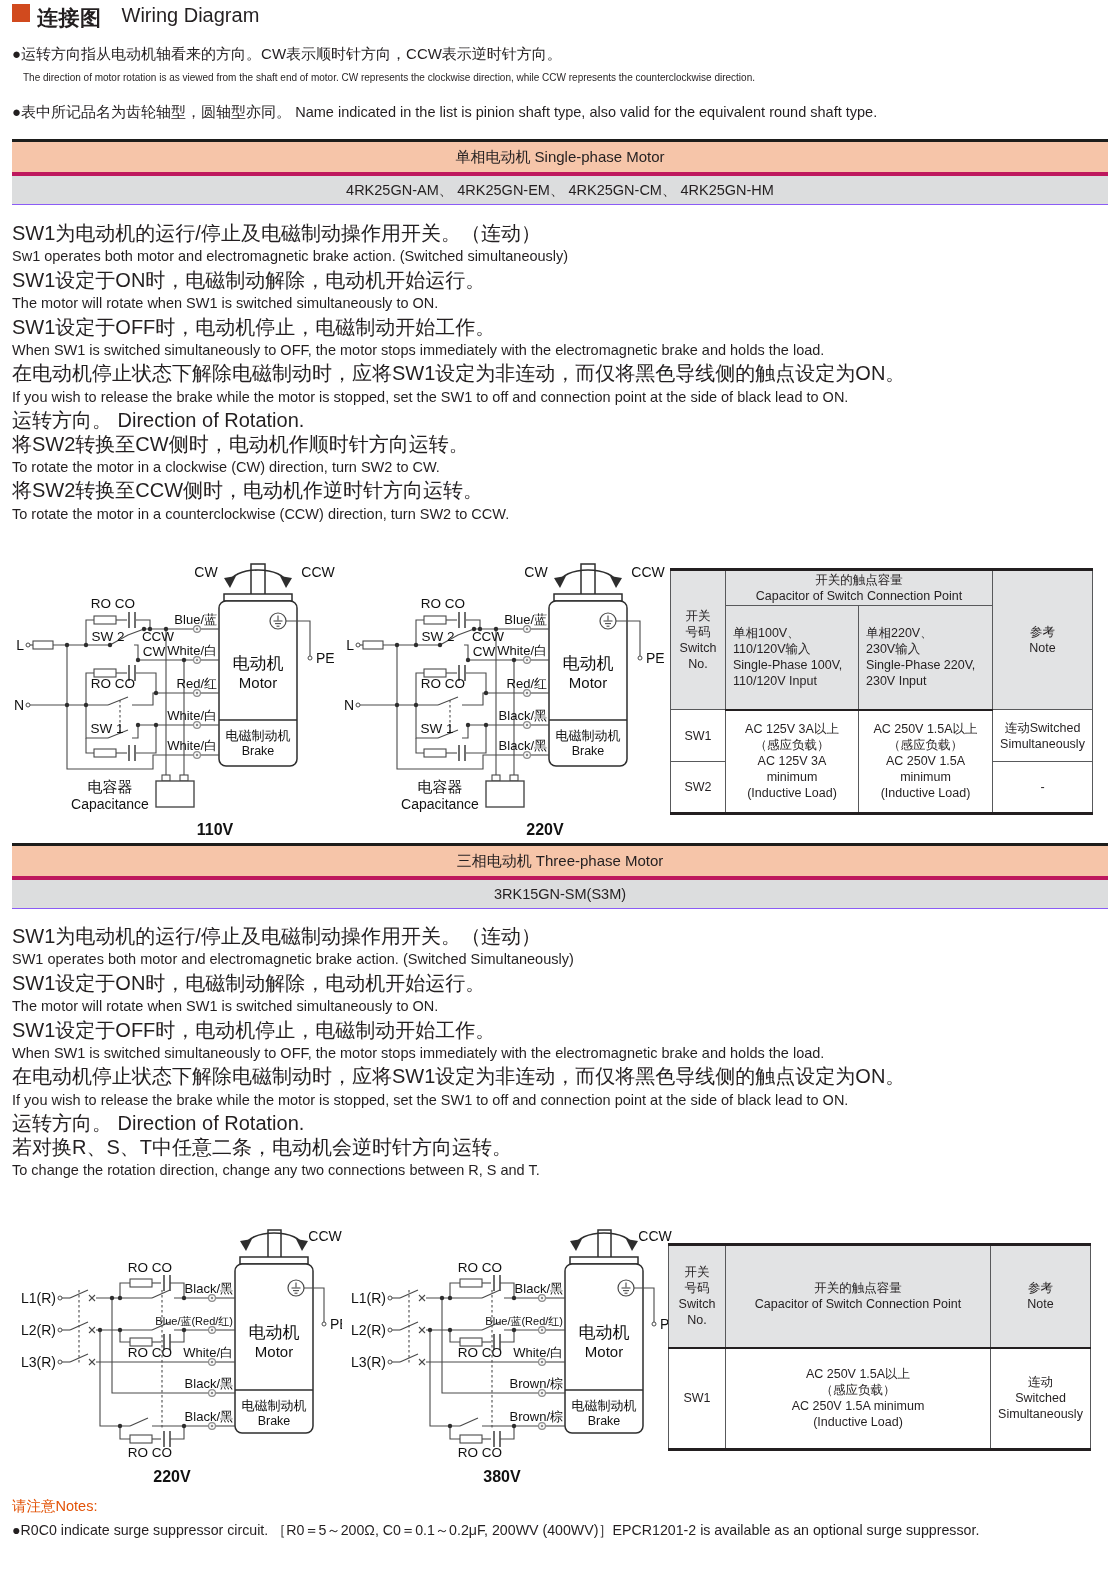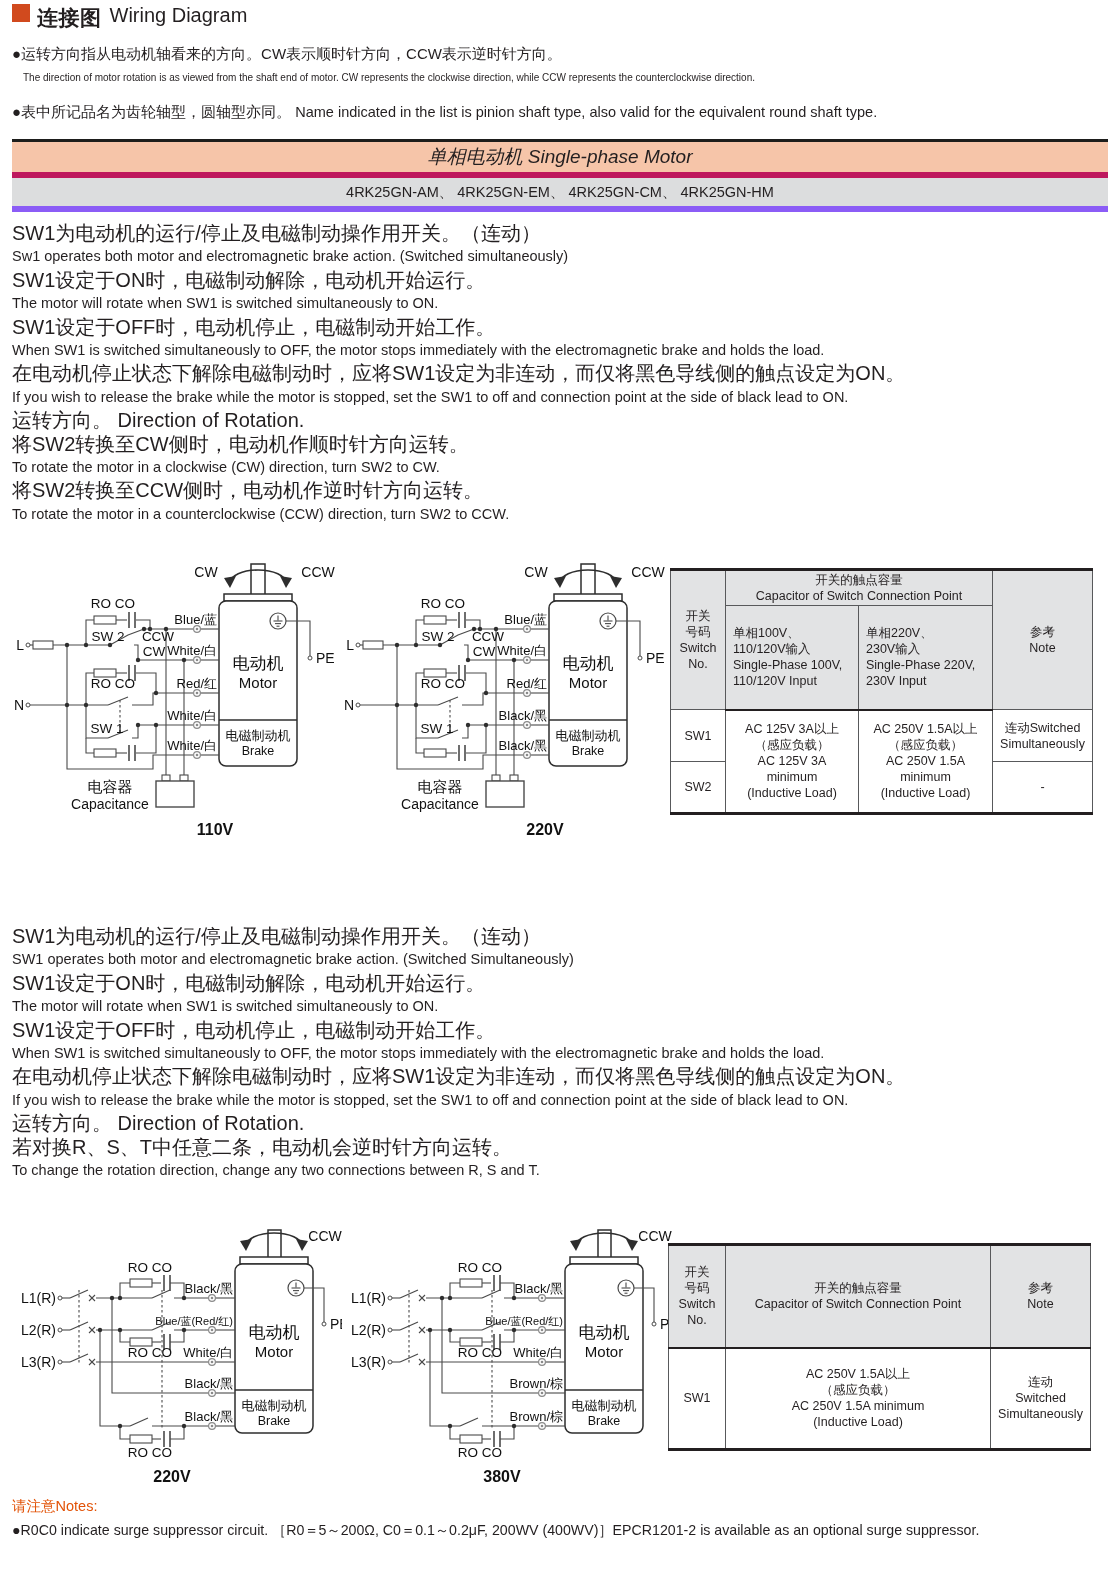--- a/index.html
+++ b/index.html
@@ -2,33 +2,33 @@
 <html style="--accent: #D14A1E; --voltage: #E25206; --salmon: #F6C5A9; --bgray: #DCDDDE; --thbg: #E2E3E4;"><head>
 <meta charset="utf-8">
 <style>
   html,body{margin:0;padding:0;background:#ffffff;}
   .page{position:relative;width:1120px;height:1588px;background:#fff;overflow:hidden;
         font-family:"Liberation Sans",sans-serif;color:#231f20;}
   
   .title-block{position:absolute;left:12px;top:4px;display:flex;}
   .title-square{width:18px;height:18px;background:var(--accent,#D14A1E);margin-right:7px;}
   .title-zh{font-size:21px;font-weight:bold;letter-spacing:.5px;}
-  .title-en{font-size:20px;margin-left:8px;}
+  .title-en{font-size:20px;margin-left:20px;}
   
   .intro{position:absolute;left:12px;top:42px;width:1096px;}
   .intro .l1{font-size:15px;line-height:24px;}
   .intro .l2{font-size:10px;line-height:24px;padding-left:11px;margin-bottom:10px;}
   .intro .l3{font-size:15px;line-height:24px;}
   .intro .en-inline{font-size:14.5px;}
   
   .banner{position:absolute;left:12px;width:1096px;border-top:3px solid #1d1d1b;}
   .banner .row1{background:var(--salmon,#F6C5A9);height:30px;display:flex;align-items:center;
-                justify-content:center;font-size:19px;border-bottom:6px solid #be185d;font-style:italic;}
+                justify-content:center;font-size:15px;border-bottom:4px solid #be185d;}
   .banner .row2{background:var(--bgray,#DCDDDE);height:28px;display:flex;align-items:center;
-                justify-content:center;font-size:14.5px;border-bottom:6px solid #8b5cf6;}
+                justify-content:center;font-size:14.5px;border-bottom:1px solid #8b5cf6;}
   
   .paras{position:absolute;left:12px;width:1096px;}
   .pline{white-space:nowrap;}
   .pline.zh{font-size:20px;line-height:23.4px;}
   .pline.en{font-size:14.5px;line-height:23.4px;}
   
   .diagram{position:absolute;}
   .diagram svg text{font-family:"Liberation Sans",sans-serif;fill:#111;}
   
   .spec-table{position:absolute;border-collapse:collapse;table-layout:fixed;background:#fff;
@@ -353,20 +353,24 @@
       <td>连动Switched
 Simultaneously</td>
     </tr>
     <tr style="height:52px;">
       <td>SW2</td>
       <td>-</td>
     </tr>
   </tbody>
     </table>
 
+  <div class="banner" style="top:843px;">
+    <div class="row1">三相电动机 Three-phase Motor</div>
+    <div class="row2">3RK15GN-SM(S3M)</div>
+  </div>
 
   <div class="paras" style="top:925px;" id="tp-paras">
       <div class="pline zh">SW1为电动机的运行/停止及电磁制动操作用开关。（连动）</div>
       <div class="pline en">SW1 operates both motor and electromagnetic brake action. (Switched Simultaneously)</div>
       <div class="pline zh">SW1设定于ON时，电磁制动解除，电动机开始运行。</div>
       <div class="pline en">The motor will rotate when SW1 is switched simultaneously to ON.</div>
       <div class="pline zh">SW1设定于OFF时，电动机停止，电磁制动开始工作。</div>
       <div class="pline en">When SW1 is switched simultaneously to OFF, the motor stops immediately with the electromagnetic brake and holds the load.</div>
       <div class="pline zh">在电动机停止状态下解除电磁制动时，应将SW1设定为非连动，而仅将黑色导线侧的触点设定为ON。</div>
       <div class="pline en">If you wish to release the brake while the motor is stopped, set the SW1 to off and connection point at the side of black lead to ON.</div>

